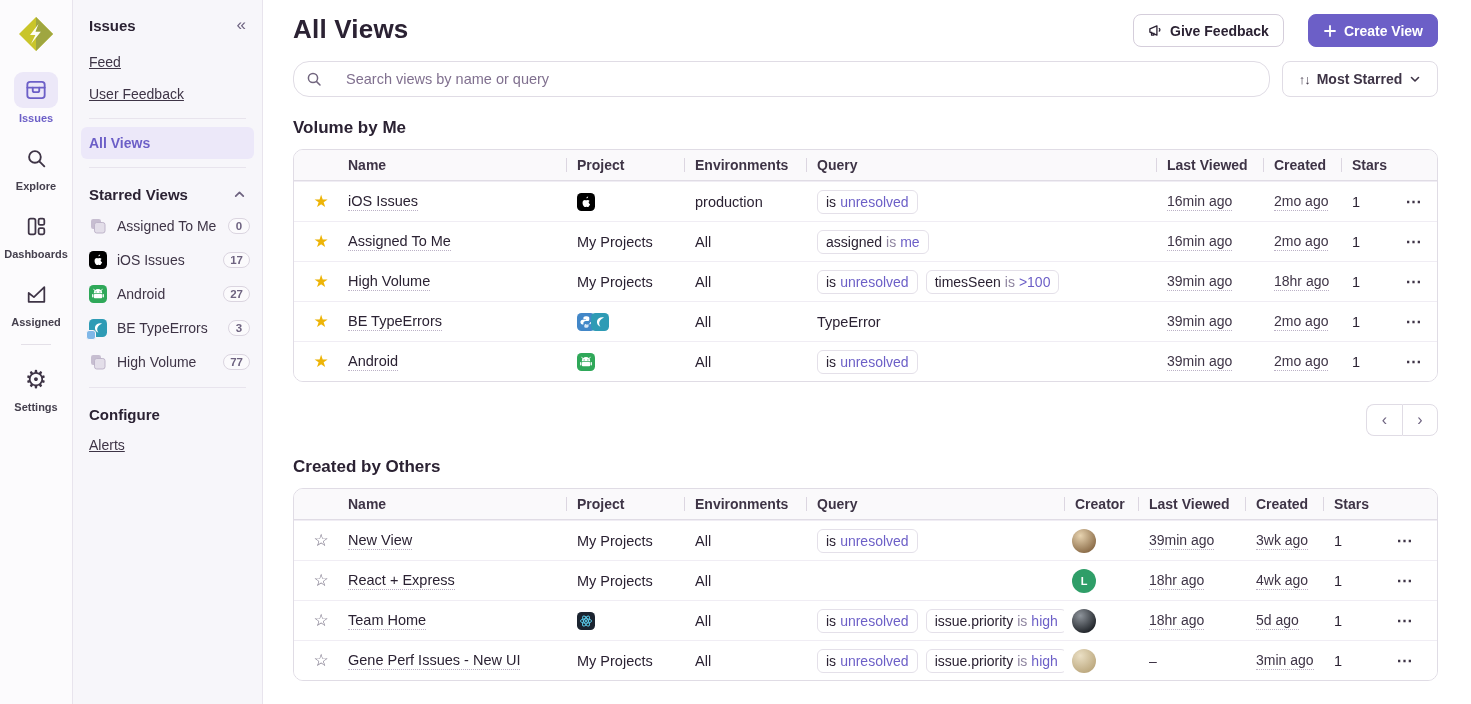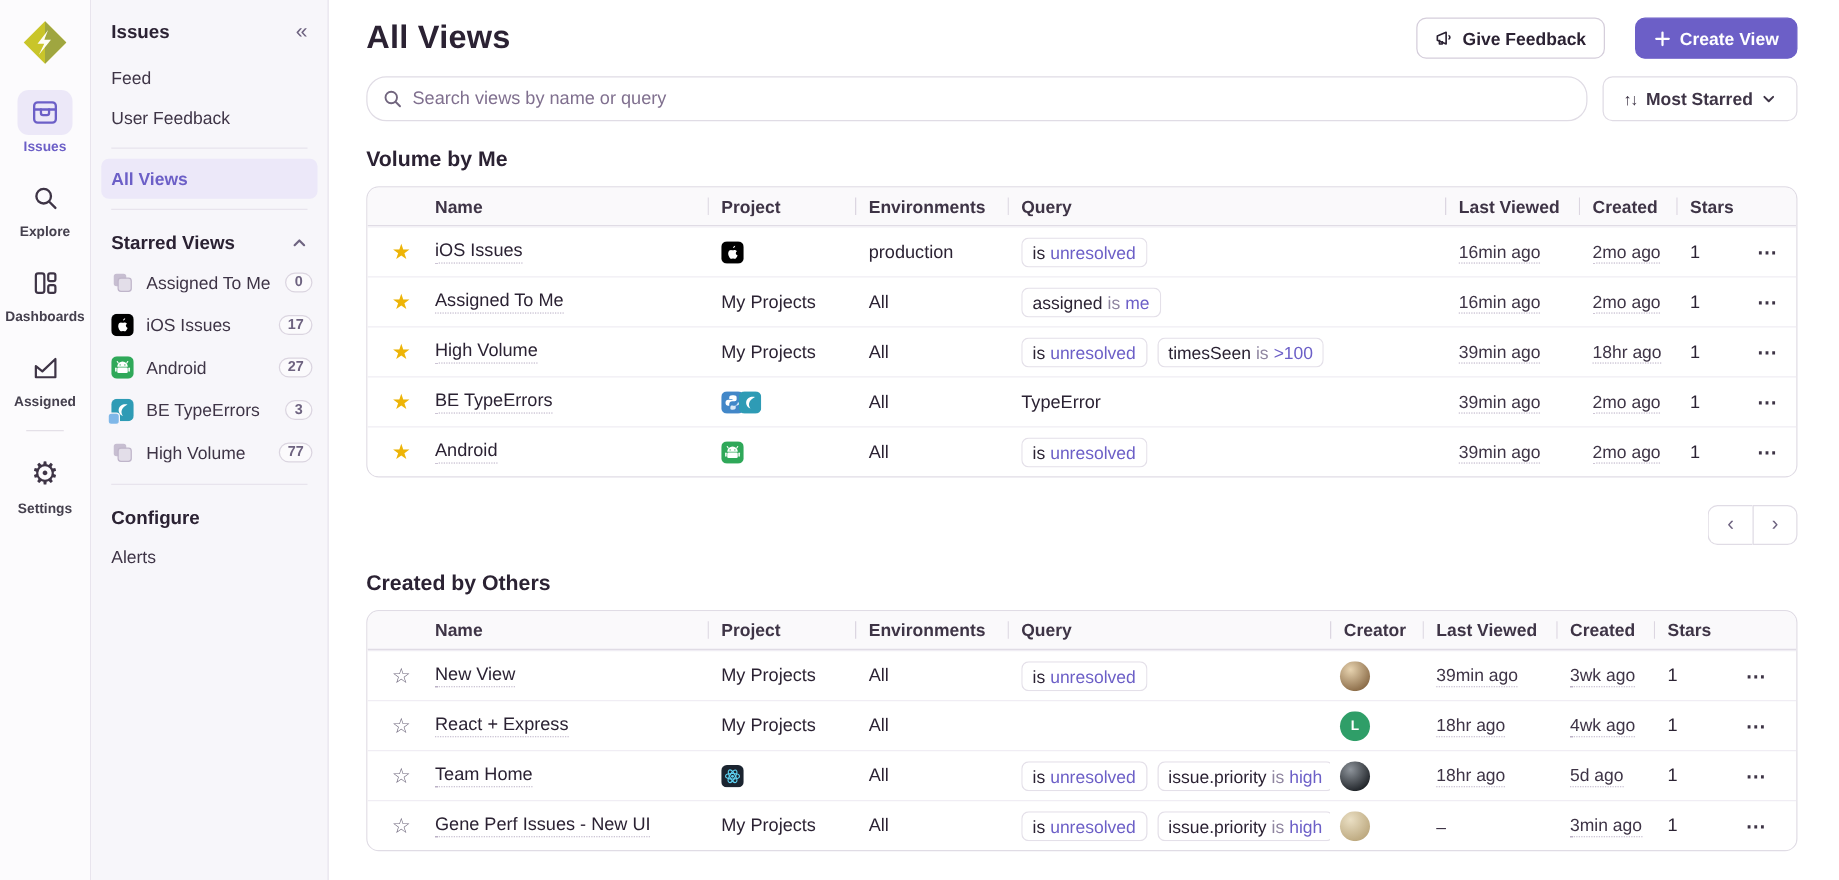--- a/index.html
+++ b/index.html
@@ -19,21 +19,21 @@
   .rail-item.active .rail-label { color:#6C5FC7; }
   .rail-divider { width:30px; border-top:1px solid #E4E0E8; margin:16px 0 0; }
   .gear-glyph { font-size:25px; line-height:1; color:#3E3446; }
 
   
   .subnav { width:190px; flex:0 0 190px; background:#F7F6FA; border-right:1px solid #E8E4ED;
     padding-top:12px; font-size:14px; }
   .subnav-head { display:flex; align-items:center; justify-content:space-between; padding:0 16px; height:26px; }
   .subnav-title { font-size:15px; font-weight:700; color:#2B2233; }
   .collapse { font-size:17px; color:#6E6380; cursor:pointer; }
-  .sn-item { padding:8px 16px; color:#3E3446; cursor:pointer; }
+  .sn-item { padding:8px 16px; color:#3E3446; cursor:pointer;text-decoration:underline; }
   .sn-divider { border-top:1px solid #E8E4ED; margin:8px 16px; }
   .sn-selected { margin:0 8px; padding:8px; border-radius:6px; background:#ECE8F9;
     color:#6C5FC7; font-weight:600; cursor:pointer; }
   .sn-section-head { display:flex; align-items:center; justify-content:space-between;
     padding:10px 16px 6px; font-size:15px; font-weight:700; color:#2B2233; }
   .sn-star-item { display:flex; align-items:center; gap:10px; padding:8px 12px 8px 16px; cursor:pointer; }
   .sn-star-label { color:#3E3446; flex:1; white-space:nowrap; overflow:hidden; }
   .count-pill { background:#FBFAFC; border:1px solid #DBD5E0; border-radius:9px;
     font-size:11.5px; font-weight:600; color:#6E6380; padding:1px 6px; min-width:22px; text-align:center; }
   .sn-icon { width:18px; height:18px; display:inline-flex; position:relative; flex:0 0 18px; }
@@ -46,21 +46,21 @@
   .page-head h1 { font-size:26px; font-weight:700; color:#2B2233; letter-spacing:.2px; }
   .head-actions { display:flex; gap:24px; }
   .btn { display:inline-flex; align-items:center; gap:7px; height:33px; padding:0 14px;
     border-radius:8px; font-size:14px; font-weight:600; cursor:pointer;
     font-family:"Liberation Sans", sans-serif; }
   .btn.secondary { background:#fff; border:1px solid #D5CEDB; color:#2B2233; }
   .btn.primary { background:#6C5FC7; border:1px solid #6C5FC7; color:#fff; }
 
   .toolbar { display:flex; gap:12px; margin-top:14px; }
   .search { flex:1; height:36px; border:1px solid #E0DCE5; border-radius:16px; background:#fff;
-    display:flex; align-items:center; padding:0 12px; gap:8px; }
+    display:flex; align-items:center; padding:0 12px; gap:24px; }
   .search input { border:none; outline:none; flex:1; font-size:14.5px; color:#2B2233;
     font-family:"Liberation Sans", sans-serif; background:transparent; }
   .search input::placeholder { color:#80708F; }
   .sort-btn { width:156px; height:36px; border:1px solid #E0DCE5; border-radius:8px; background:#fff;
     display:flex; align-items:center; justify-content:center; gap:7px; font-size:14px; font-weight:600;
     color:#3E3446; cursor:pointer; font-family:"Liberation Sans", sans-serif; }
   .sort-arrows { font-size:13px; letter-spacing:-1px; color:#3E3446; }
 
   .section-heading { font-size:17px; font-weight:700; color:#2B2233; margin:21px 0 11px; }
   .table { border:1px solid #E0DCE5; border-radius:10px; overflow:hidden; background:#fff; }

